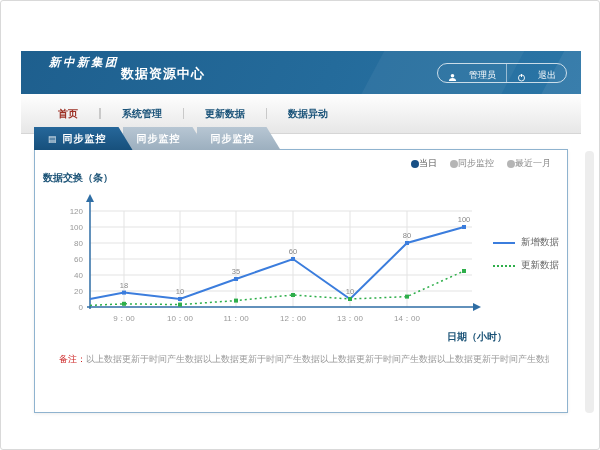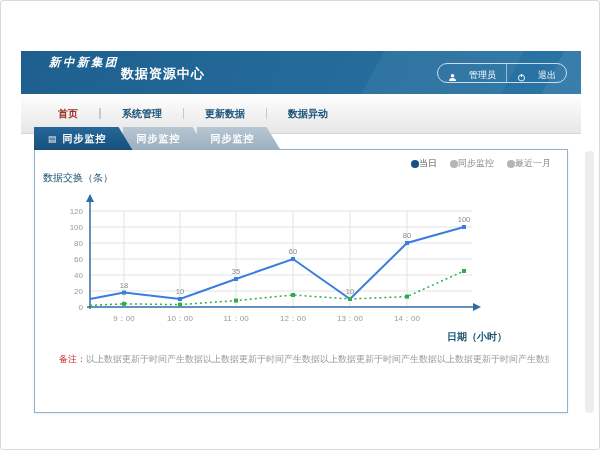--- a/index.html
+++ b/index.html
@@ -39,21 +39,21 @@
   .tab.t2{z-index:2;} .tab.t3{z-index:1;}
   .tab .doc-ico{font-size:9px;font-weight:normal;opacity:.9;}
   
   .panel{position:absolute;left:33px;top:148px;width:534px;height:264px;background:#fff;
     border:1px solid #8fb3cf;box-sizing:border-box;box-shadow:0 1px 3px rgba(0,0,0,0.08);}
   .radio-row{position:absolute;top:7px;left:376px;display:flex;gap:13px;align-items:center;}
   .radio{display:flex;align-items:center;font-size:9px;color:#888;cursor:pointer;white-space:nowrap;}
   .radio .dot{width:8px;height:8px;border-radius:50%;background:#b5b5b5;}
   .radio.on .dot{background:#174f85;}
   .radio.on{color:#555;}
-  .y-label{position:absolute;left:8px;top:21px;font-size:10px;font-weight:normal;color:#1a5276;white-space:nowrap;}
+  .y-label{position:absolute;left:8px;top:21px;font-size:10px;font-weight:bold;color:#1a5276;white-space:nowrap;}
   .x-label{position:absolute;left:412px;top:158px;font-size:10px;font-weight:bold;color:#1a5276;white-space:nowrap;margin-top:22px;}
   .legend{position:absolute;left:458px;top:86px;display:flex;flex-direction:column;gap:10px;}
   .legend-item{display:flex;gap:6px;align-items:center;font-size:9.5px;color:#666;white-space:nowrap;}
   .swatch{width:22px;height:0;border-top:2px solid #3b7ddd;}
   .swatch.dotted{border-top:2px dotted #2eae4a;}
   .chart-svg{position:absolute;left:0;top:0;}
   .note{position:absolute;left:24px;top:203px;font-size:9px;color:#999;width:490px;white-space:nowrap;overflow:hidden;}
   .note .note-label{color:#cc2222;margin-top:28px;}
   .side-scroll{position:absolute;left:584px;top:150px;width:9px;height:262px;background:#ededed;border-radius:4px;}
 </style>
@@ -182,20 +182,30 @@
       </div>
       <div class="radio">
         <span class="dot"></span>
         <span>最近一月</span>
       </div>
     </div>
 
     <div class="y-label">数据交换（条）</div>
     <div class="x-label">日期（小时）</div>
 
+    <div class="legend">
+      <div class="legend-item">
+        <span class="swatch"></span>
+        <span>新增数据</span>
+      </div>
+      <div class="legend-item">
+        <span class="swatch dotted"></span>
+        <span>更新数据</span>
+      </div>
+    </div>
 
     <div class="note">
       <span class="note-label">备注：</span><span>以上数据更新于时间产生数据以上数据更新于时间产生数据以上数据更新于时间产生数据以上数据更新于时间产生数据以上数据更新于</span>
     </div>
   </div>
 
   <div class="side-scroll"></div>
 </div>
 
 </body></html>

